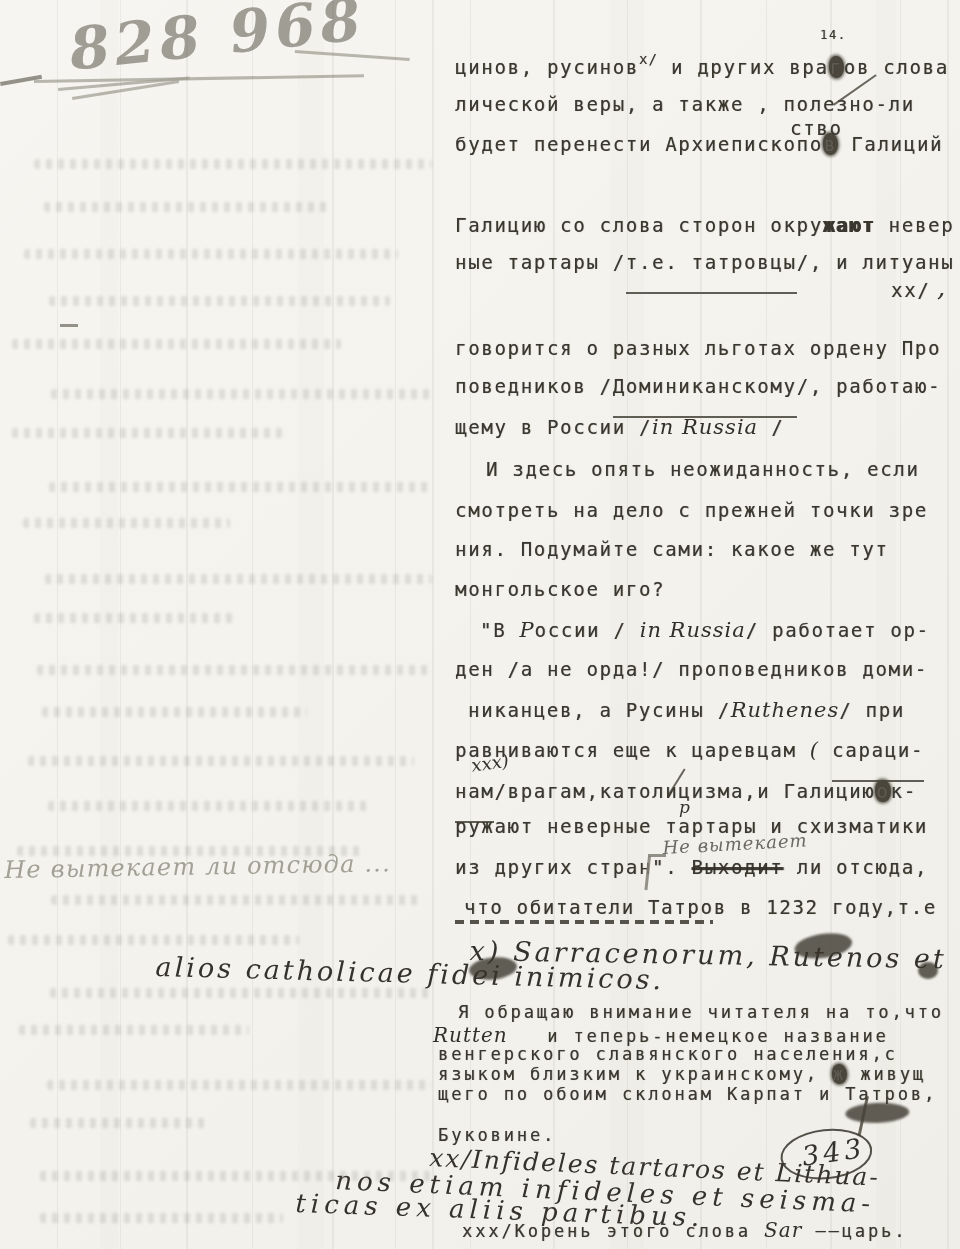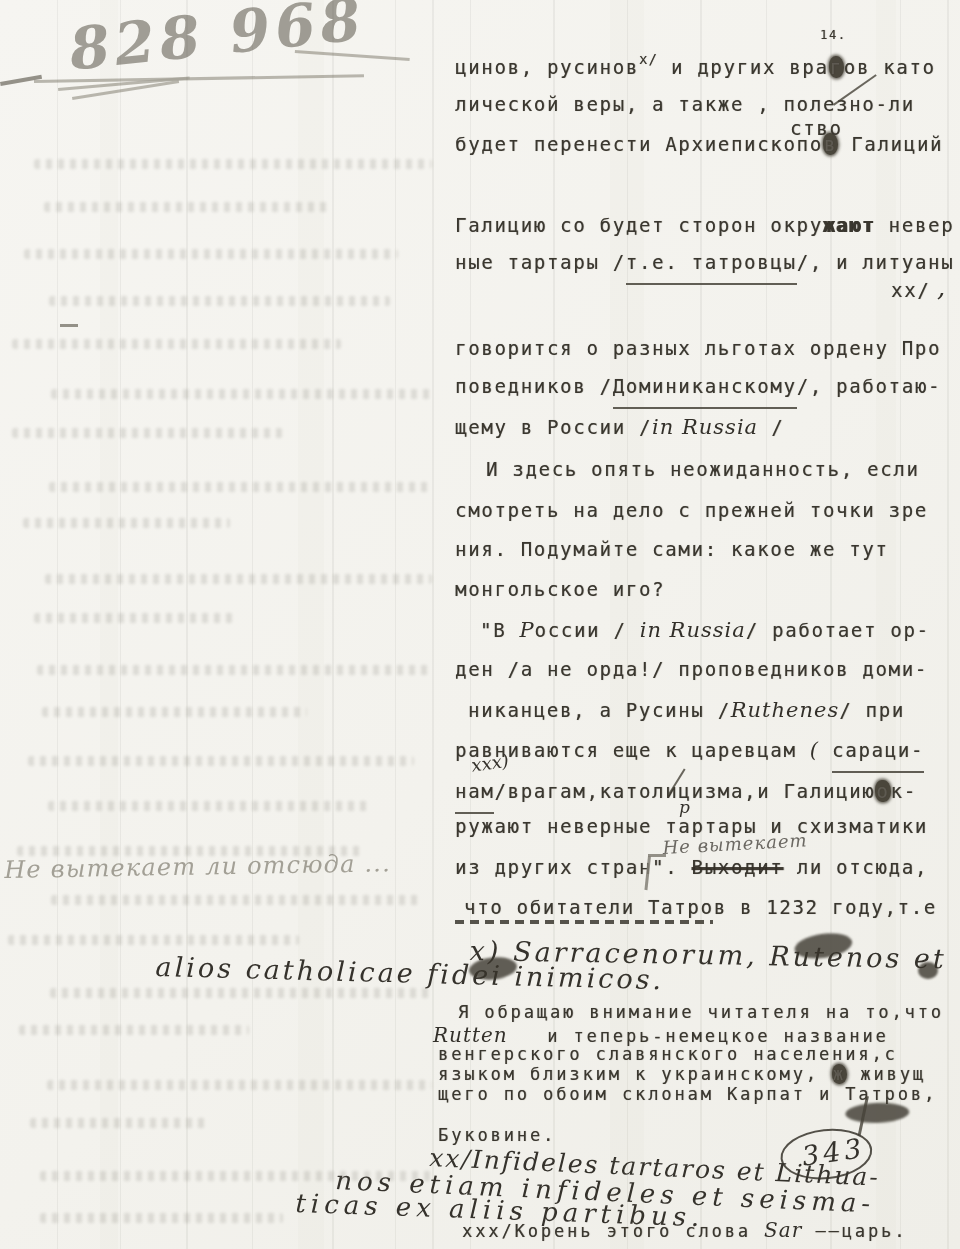--- a/index.html
+++ b/index.html
@@ -4,21 +4,21 @@
 <style>
   html,body{margin:0;padding:0;background:#6e6e6e;}
   .page{position:relative;width:960px;height:1249px;overflow:hidden;
         background:linear-gradient(135deg,#f6f5f1 0%,#f3f2ed 55%,#efeee8 100%);
         font-family:"DejaVu Sans Mono",monospace;}
   .line{position:absolute;white-space:pre;}
   .t {font-size:19px;letter-spacing:1.7px;color:#3a372f;text-shadow:.4px .3px .7px rgba(55,50,42,.55);}
   .ts{font-size:17px;letter-spacing:2.9px;color:#3a372f;text-shadow:.4px .3px .7px rgba(55,50,42,.55);}
   .s{display:inline-block;}
   .sup{font-size:14px;vertical-align:10px;letter-spacing:1px;}
-  .u{border-bottom:2px solid rgba(60,56,46,.8);padding-bottom:10px;}
+  .u{border-bottom:2px solid rgba(60,56,46,.8);padding-bottom:19px;}
   .strike{text-decoration:line-through;text-decoration-thickness:3px;text-decoration-color:rgba(50,46,38,.85);}
   .blot{background:#4a463c;color:rgba(235,233,225,.18);border-radius:46% 54% 50% 48%;
         box-shadow:0 0 3px 1.5px rgba(74,70,60,.8);padding:0 1px;}
   .overtype{font-weight:bold;text-shadow:1px 0 rgba(40,37,30,.9),-0.5px 0 rgba(40,37,30,.7);}
   .hw-lat{font-family:"DejaVu Serif",serif;font-style:italic;font-size:21px;letter-spacing:1px;
           color:#33302a;text-shadow:none;}
   .ts .hw-lat{font-size:20px;}
   .fl{position:absolute;white-space:pre;transform-origin:left top;}
   .hw-ann{font-family:"DejaVu Serif",serif;font-style:italic;color:#35322c;}
   .gray-ink{color:#6b6862;}
@@ -38,24 +38,24 @@
          background:repeating-linear-gradient(90deg,rgba(105,102,92,.55) 0 6px,transparent 6px 12px);}
   .streak{position:absolute;top:0;height:100%;}
 </style>
 </head>
 <body>
 
 <div class="page" id="page">
   <div class="fl stamp" style="left:66px;top:16px;font-size:58px;letter-spacing:5px;transform:rotate(-6deg);">828 968</div>
   <div class="fl t-ann" style="left:820px;top:28px;font-size:12px;">14.</div>
   <div class="fl margin-note" style="left:4px;top:856px;font-size:24px;letter-spacing:1.2px;transform:rotate(-1deg);">Не вытекает ли отсюда ...</div>
-<div class="line t" style="left: 455px; top: 51px;"><span class="s ">цинов, русинов</span><span class="s sup">x/</span><span class="s "> и других вра</span><span class="s blot">г</span><span class="s ">ов като</span></div>
+<div class="line t" style="left: 455px; top: 51px;"><span class="s ">цинов, русинов</span><span class="s sup">x/</span><span class="s "> и других вра</span><span class="s blot">г</span><span class="s ">ов слова</span></div>
     <div class="line t" style="left: 455px; top: 93px;"><span class="s ">лической веры, а также , полезно-ли</span></div>
     <div class="line t" style="left: 455px; top: 133px;"><span class="s ">будет перенести Архиепископо</span><span class="s blot">в</span><span class="s "> Галиций</span></div>
-    <div class="line t" style="left: 455px; top: 214px;"><span class="s ">Галицию со будет сторон окру</span><span class="s overtype">жают</span><span class="s "> невер</span></div>
+    <div class="line t" style="left: 455px; top: 214px;"><span class="s ">Галицию со слова сторон окру</span><span class="s overtype">жают</span><span class="s "> невер</span></div>
     <div class="line t" style="left: 455px; top: 251px;"><span class="s ">ные тартары /</span><span class="s u">т.е. татровцы</span><span class="s ">/, и литуаны</span></div>
     <div class="line t" style="left: 455px; top: 337px;"><span class="s ">говорится о разных льготах ордену Про</span></div>
     <div class="line t" style="left: 455px; top: 375px;"><span class="s ">поведников /</span><span class="s u">Доминиканскому</span><span class="s ">/, работаю-</span></div>
     <div class="line t" style="left: 455px; top: 415px;"><span class="s ">щему в России /</span><span class="s hw-lat">in Russia</span><span class="s "> /</span></div>
     <div class="line t" style="left: 486px; top: 458px;"><span class="s ">И здесь опять неожиданность, если</span></div>
     <div class="line t" style="left: 455px; top: 499px;"><span class="s ">смотреть на дело с прежней точки зре</span></div>
     <div class="line t" style="left: 455px; top: 538px;"><span class="s ">ния. Подумайте сами: какое же тут</span></div>
     <div class="line t" style="left: 455px; top: 578px;"><span class="s ">монгольское иго?</span></div>
     <div class="line t" style="left: 480px; top: 618px;"><span class="s ">"В </span><span class="s hw-lat">Р</span><span class="s ">оссии / </span><span class="s hw-lat">in Russia</span><span class="s ">/ работает ор-</span></div>
     <div class="line t" style="left: 455px; top: 658px;"><span class="s ">ден /а не орда!/ проповедников доми-</span></div>

